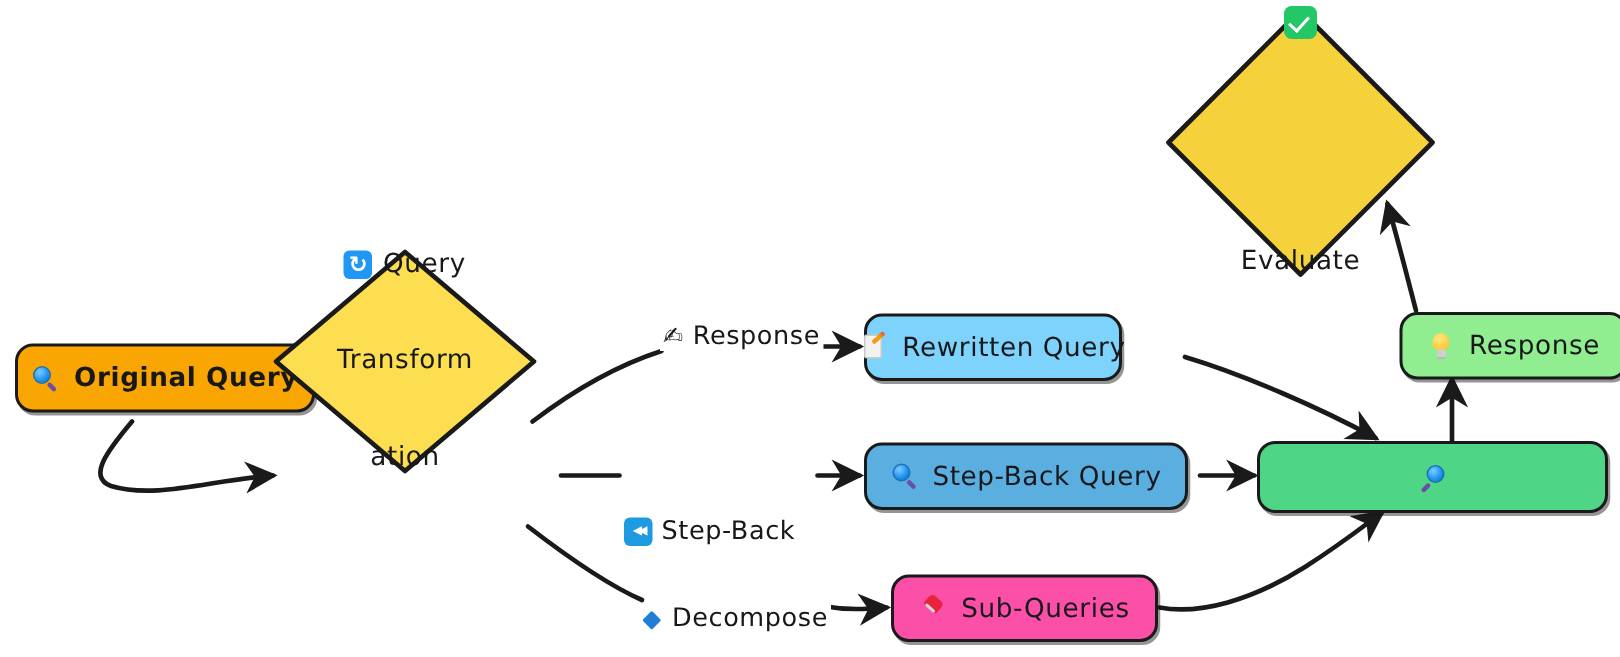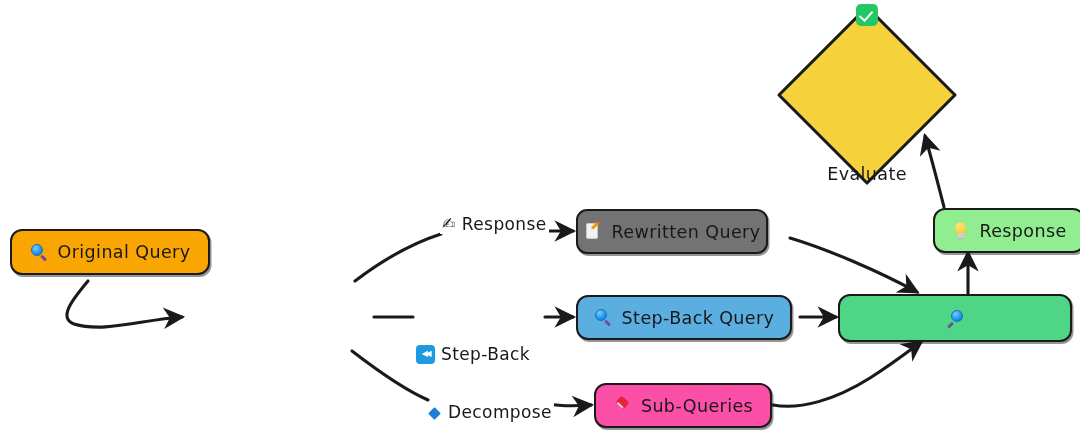--- a/index.html
+++ b/index.html
@@ -302,42 +302,55 @@
       <path d="M800,317 L836,317"></path>
 
       <path d="M773,405 C800,410 835,400 870,378 C895,362 910,350 921,342"></path>
 
       <path d="M968,296 L968,253"></path>
 
       <path d="M944,207 C938,184 932,160 925,136"></path>
     </g>
   </svg>
 
-  <div class="node rect" style="left:10px; top:229px; width:200px; height:46px; background:#F9A602;">
+  <div class="node rect" style="left:10px; top:229px; width:200px; height:46px; background:#F9A602;font-weight:bold;">
     <span class="ico ico-magnifier-left"></span>
     <span>Original Query</span>
   </div>
 
+  <div class="diamond-wrap" style="left:181px; top:241px; width:178px; height:152px; transform:translateY(-76px);">
+    <svg class="diamond-shape" viewBox="0 0 178 152" xmlns="http://www.w3.org/2000/svg">
+      <polygon points="89,3 175,76 89,149 3,76" fill="#FCDE50" stroke="#1a1a1a" stroke-width="3.1" stroke-linejoin="round"></polygon>
+    </svg>
+    <div class="diamond-label">
+      <span class="diamond-line d-inline">
+        <span class="ico ico-refresh"></span>
+        <span>Query</span>
+      </span>
+      <span class="diamond-line">Transform</span>
+      <span class="diamond-line">ation</span>
+    </div>
+  </div>
 
   <div class="edge-label" style="left:440px; top:214px;">
     <span class="emoji">✍</span>
     <span>Response</span>
   </div>
 
   <div class="edge-label" style="left:414px; top:305px;margin-top:39px;">
     <span class="ico ico-rewind"></span>
     <span>Step-Back</span>
   </div>
 
   <div class="edge-label" style="left:427px; top:402px;">
     <span class="ico ico-bluediamond"></span>
     <span>Decompose</span>
   </div>
 
-  <div class="node rect" style="left:576px; top:209px; width:192px; height:45px; background:#737373;border-radius:11px;">
+  <div class="node rect" style="left:576px; top:209px; width:172px; height:45px; background:#7dd3fc;">
     <span class="ico ico-memo"></span>
     <span>Rewritten Query</span>
   </div>
 
   <div class="node rect" style="left:576px; top:295px; width:216px; height:45px; background:#5BAEE0;">
     <span class="ico ico-magnifier-left"></span>
     <span>Step-Back Query</span>
   </div>
 
   <div class="node rect" style="left:594px; top:383px; width:178px; height:45px; background:#FB4FA8;">

